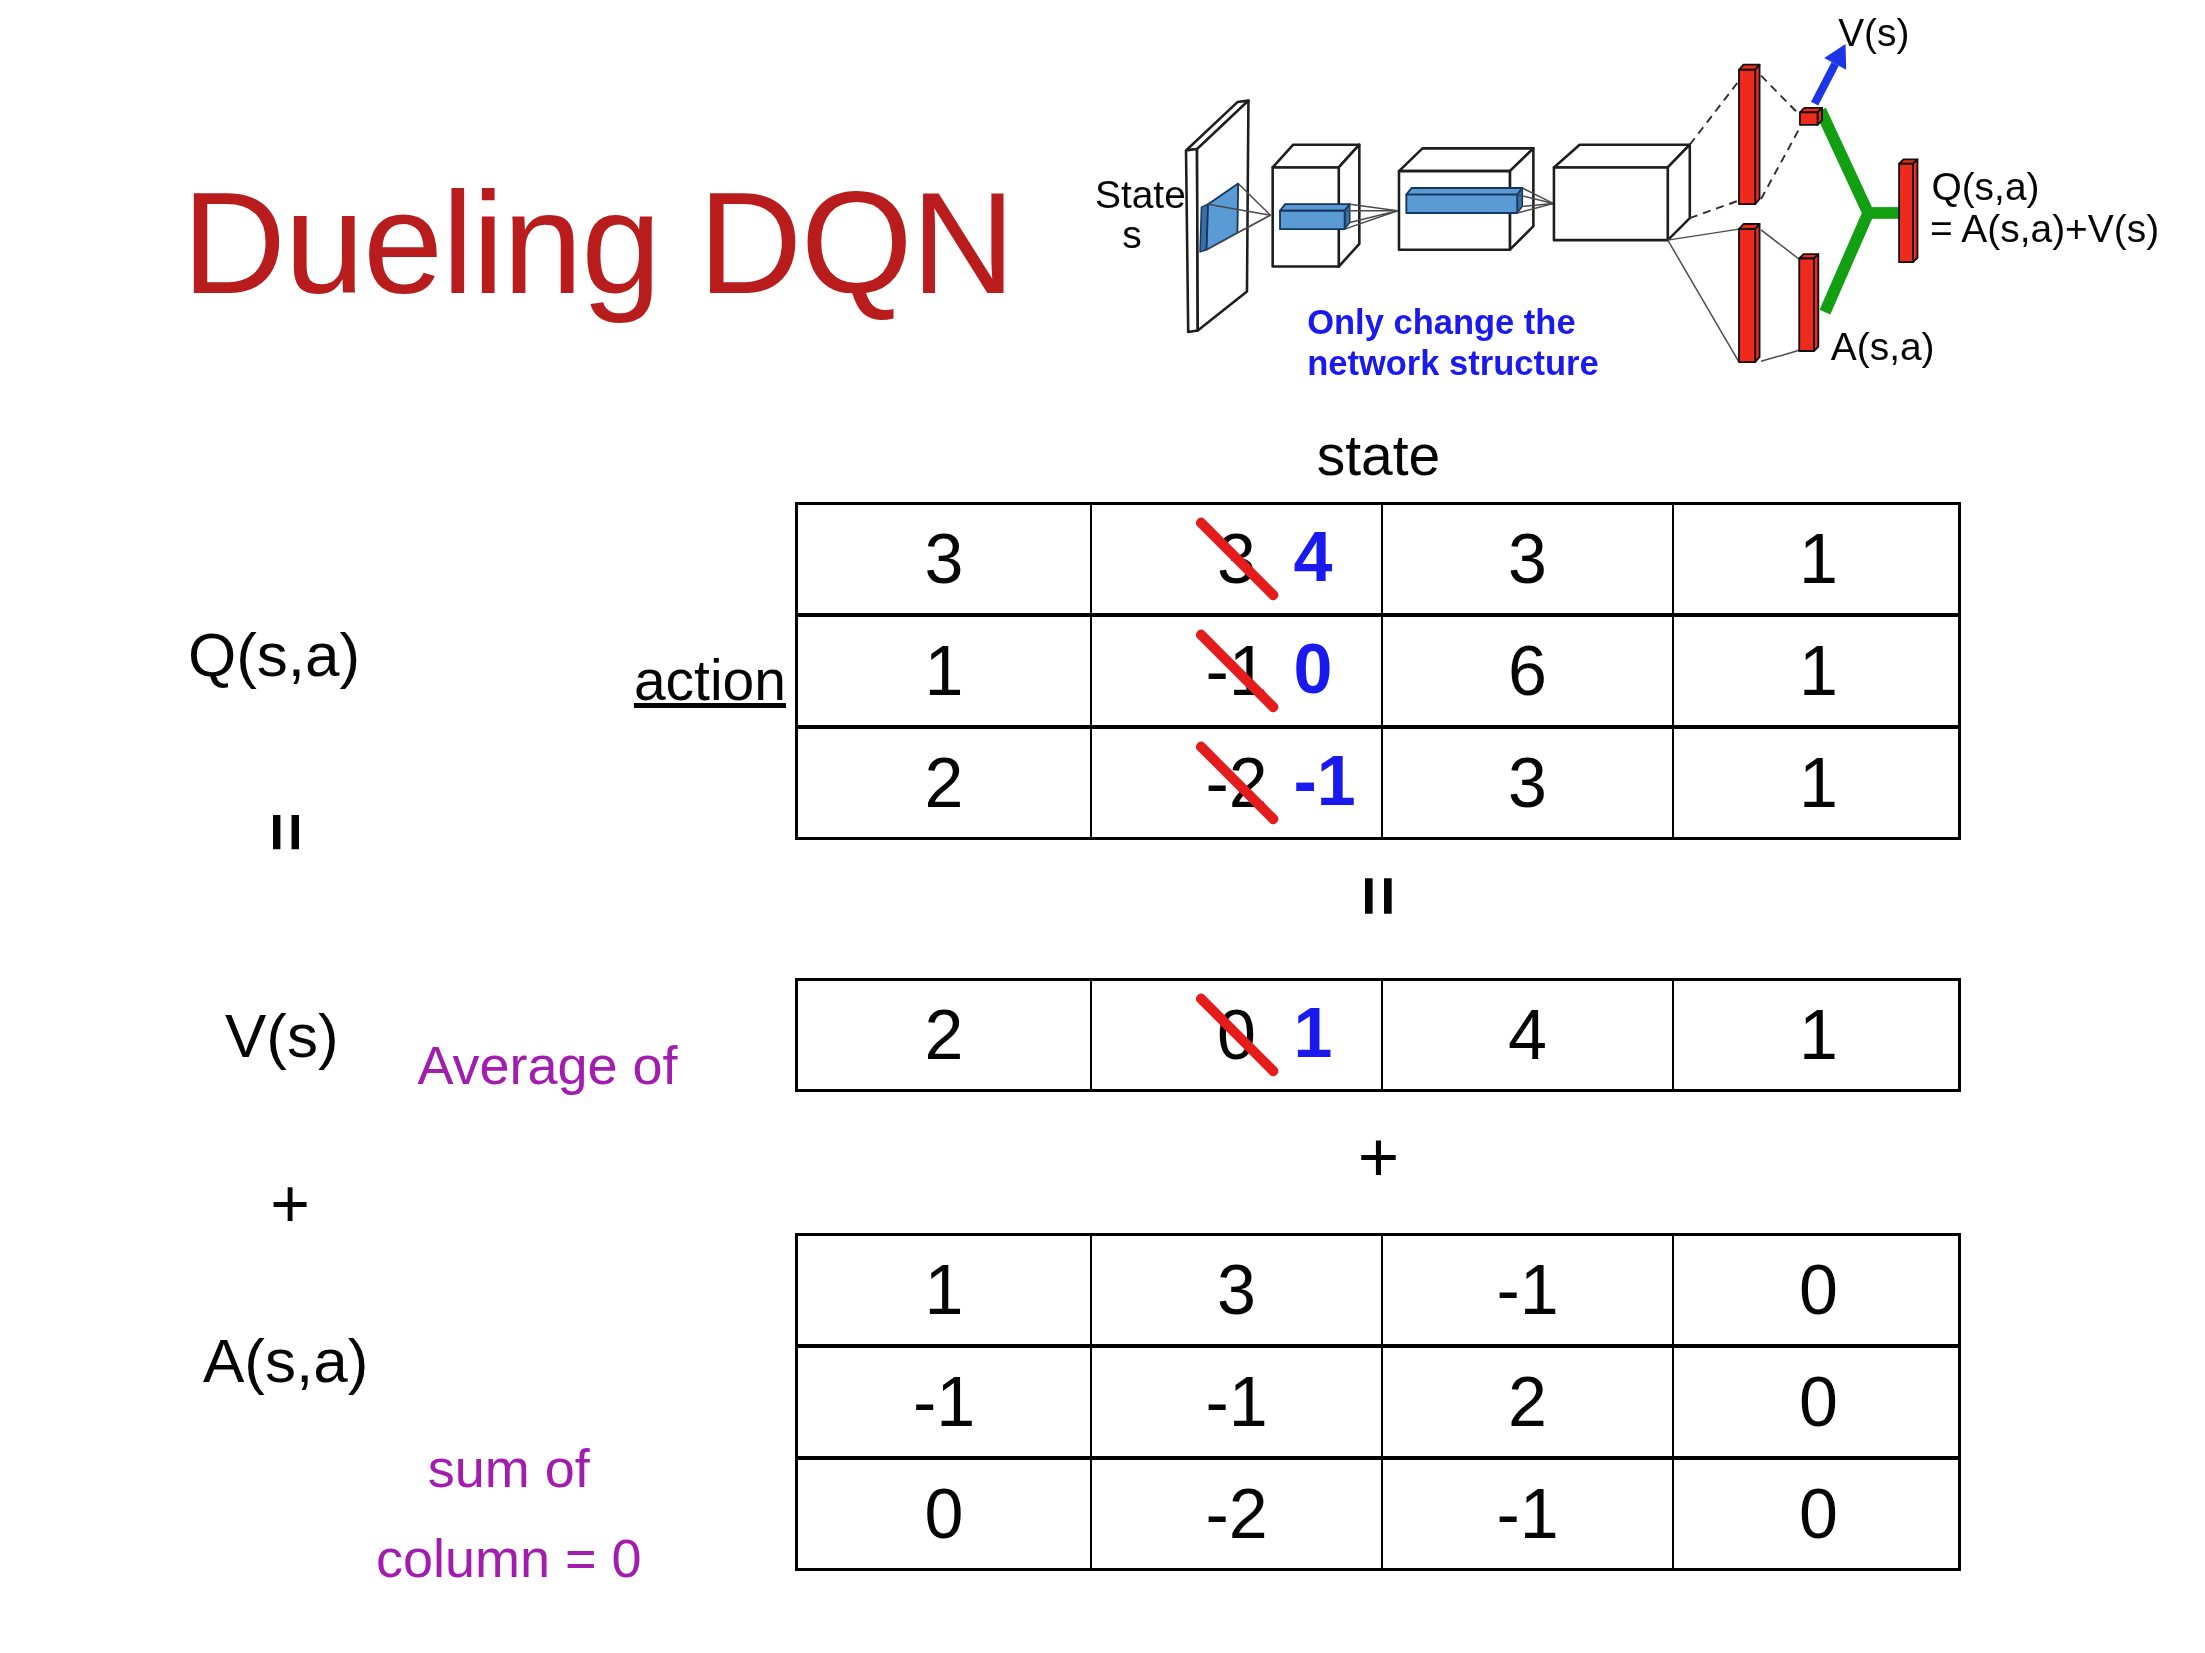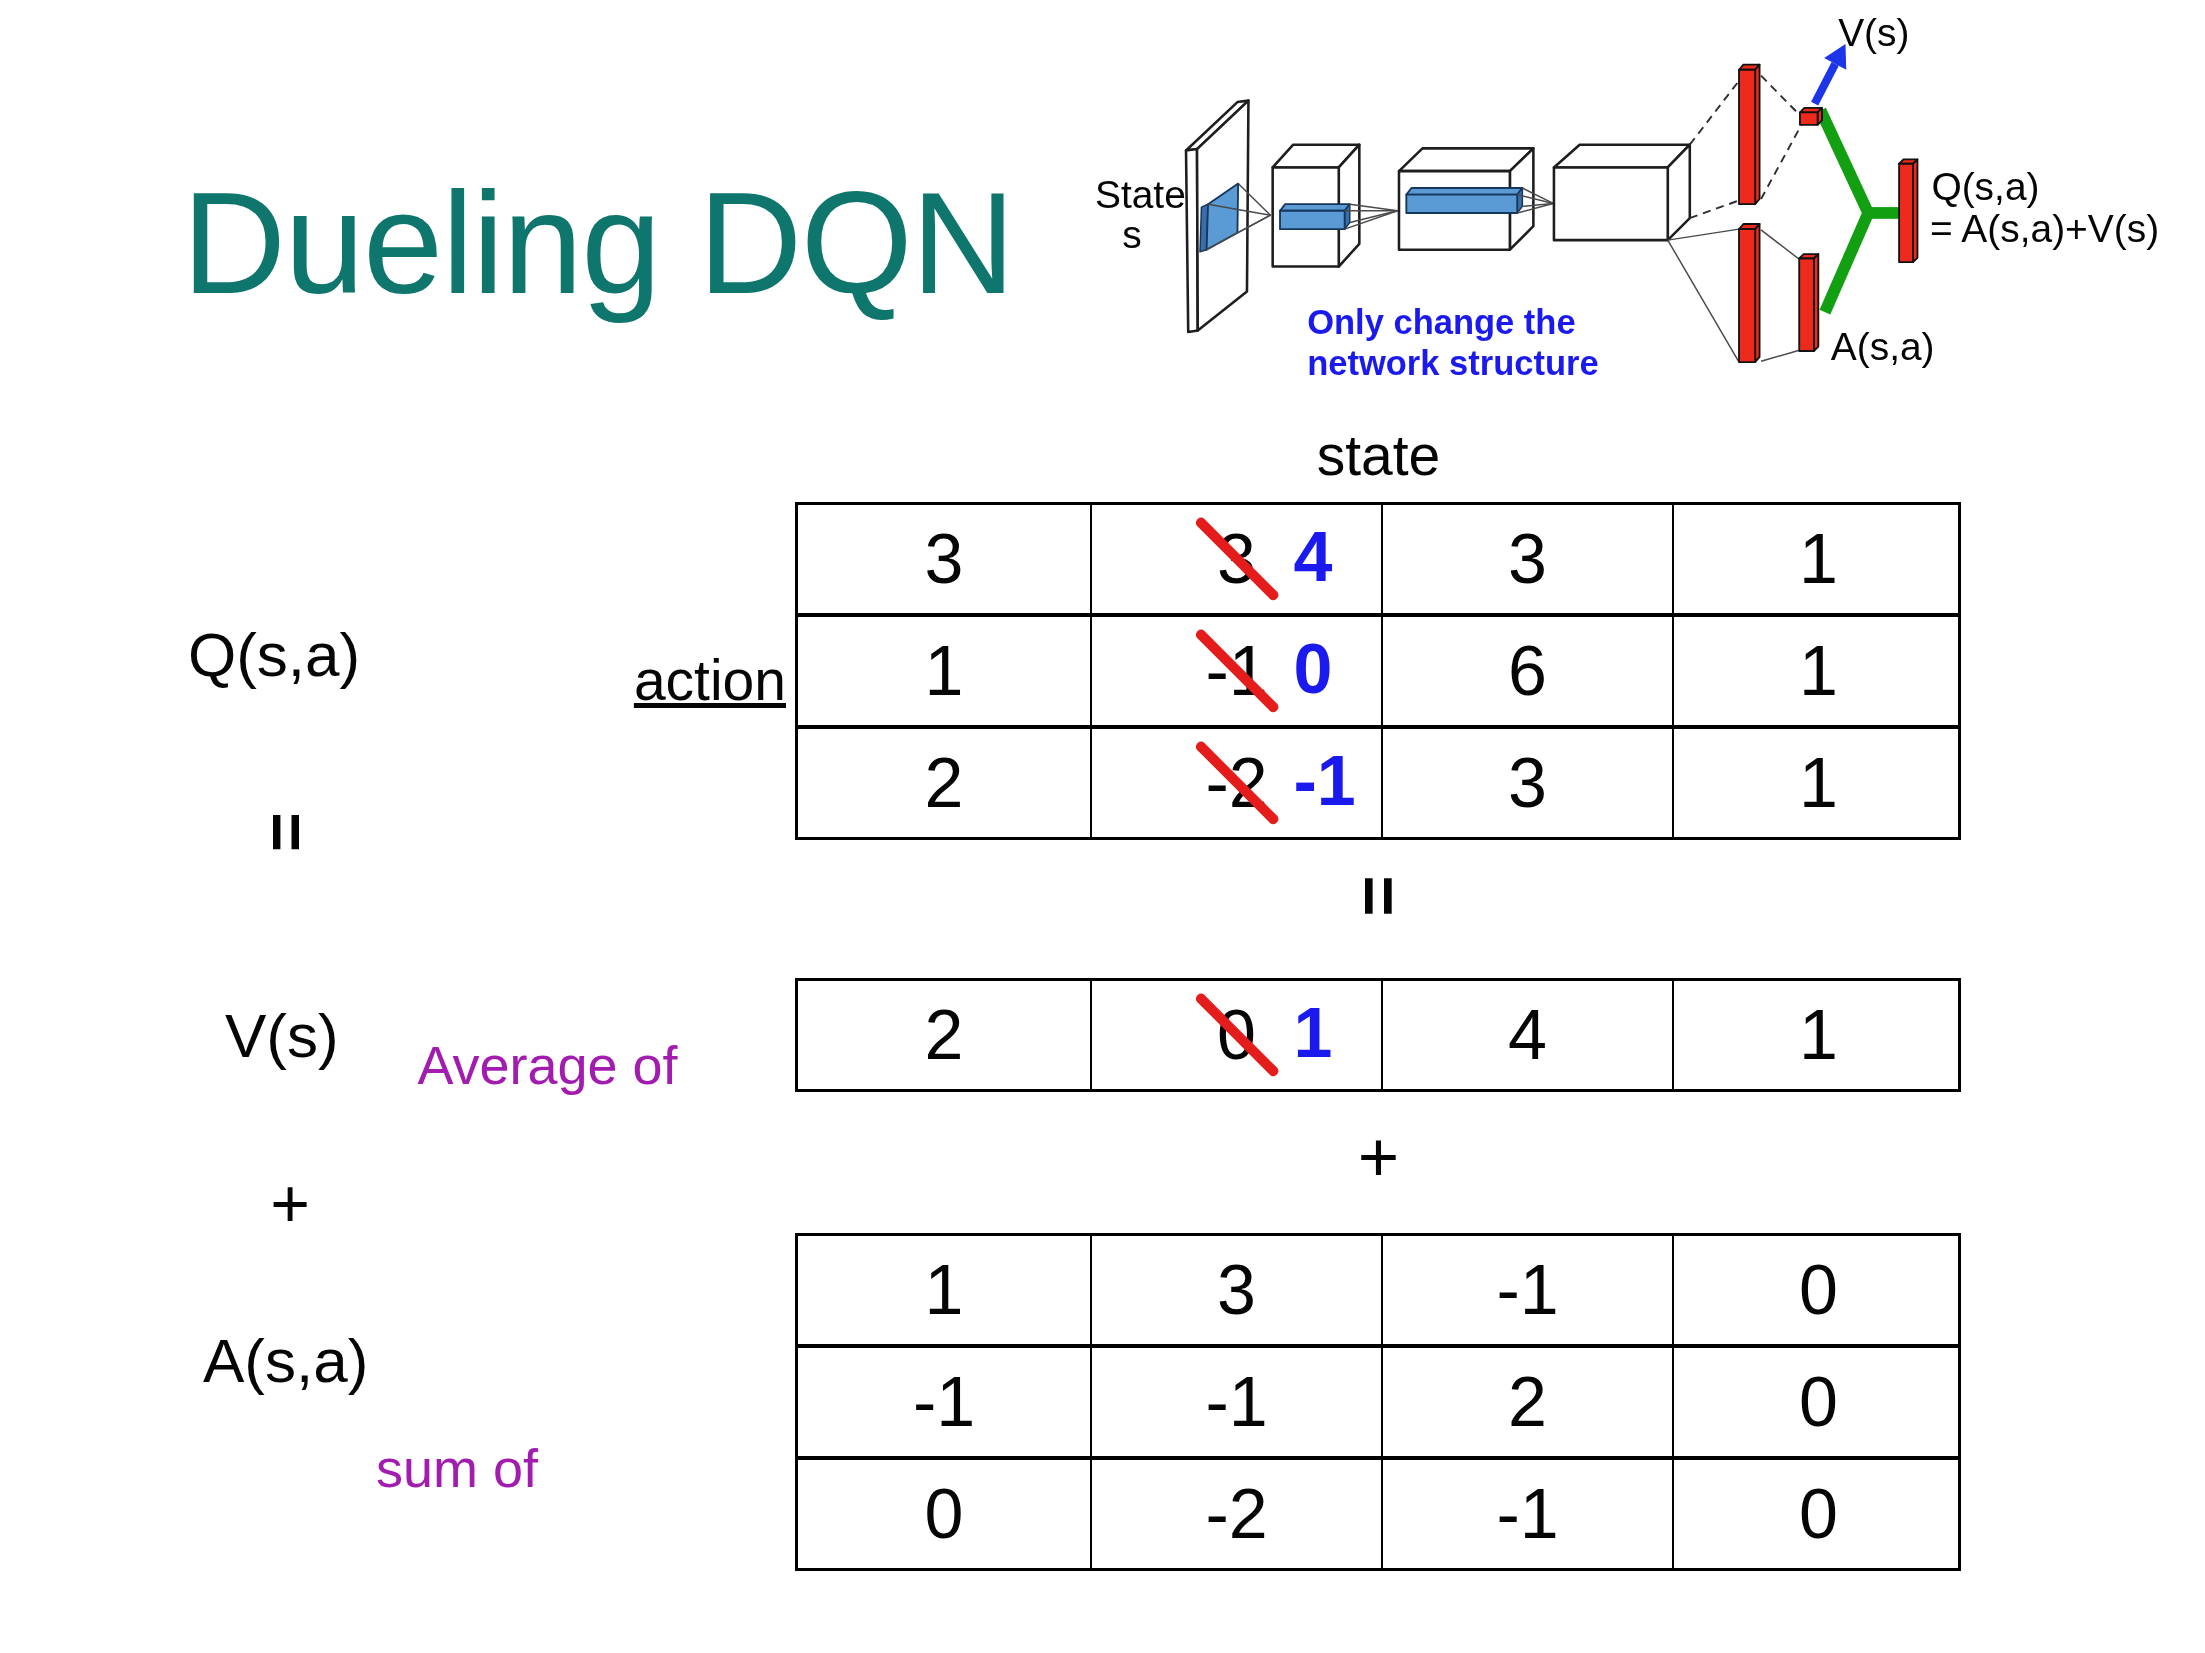--- a/index.html
+++ b/index.html
@@ -3,21 +3,21 @@
 <meta charset="utf-8">
 <style>
   html,body { margin:0; padding:0; }
   body {
     width:2205px; height:1654px; position:relative; background:#ffffff;
     font-family:"Liberation Sans", sans-serif; color:#0a0a0a; overflow:hidden;
   }
   .abs { position:absolute; }
 
   
-  #title { left:182px; top:168px; font-size:144px; line-height:1.05; letter-spacing:-1.5px; color:#0f766e; white-space:nowrap; }
+  #title { left:182px; top:168px; font-size:144px; line-height:1.05; letter-spacing:-1.5px; color:#b91c1c; white-space:nowrap; }
 
   
   .lbl { font-size:62px; white-space:nowrap; color:#050505; }
   #q-label  { left:188px; top:619px; }
   #v-label  { left:225px; top:1000px; }
   #a-label  { left:203px; top:1325px; }
   #state-header  { left:795px; width:1167px; top:422px; text-align:center; font-size:57px; }
   #action-header { left:515px; width:271px; top:647px; text-align:right; font-size:57px;text-decoration:underline; }
 
   .blue-note { color:#a21caf; font-size:54px; line-height:90px; white-space:nowrap; }
@@ -195,20 +195,21 @@
 <div class="abs op" id="equals-center"><span>=</span></div>
 <div class="abs lbl" id="v-label">V(s)</div>
 <div class="abs blue-note" id="v-note">
   <div>Average of</div>
 </div>
 <div class="abs op" id="plus-left">+</div>
 <div class="abs op" id="plus-center">+</div>
 <div class="abs lbl" id="a-label">A(s,a)</div>
 <div class="abs blue-note" id="a-note">
   <div>sum of</div>
+  <div>column = 0</div>
 </div>
 
 <div class="mtable" id="q-table">
     <div class="trow">
       <div class="cell">
         <span>3</span>
       </div>
       <div class="cell">
         <span>3</span>
         <span class="slash"></span>

